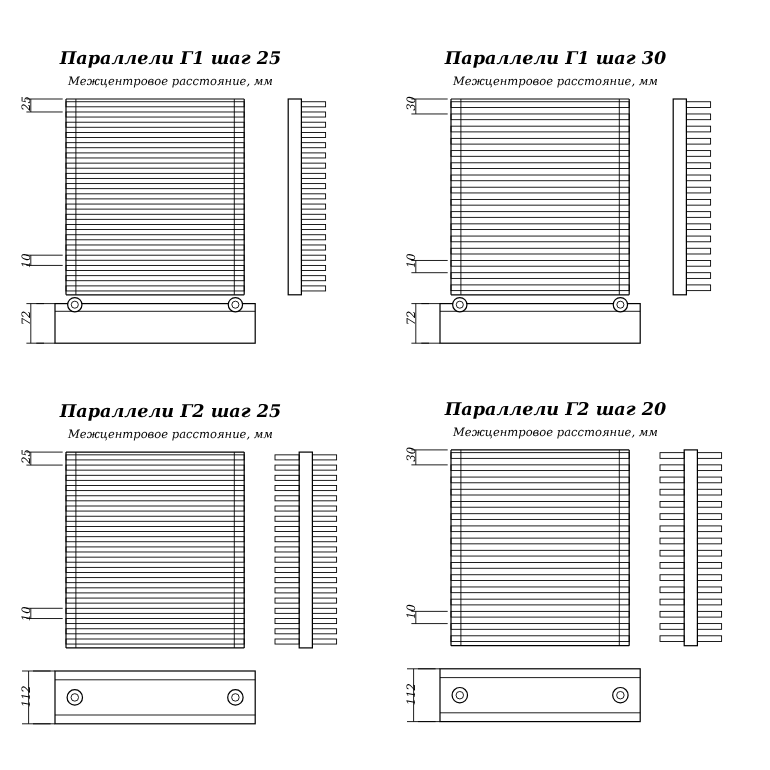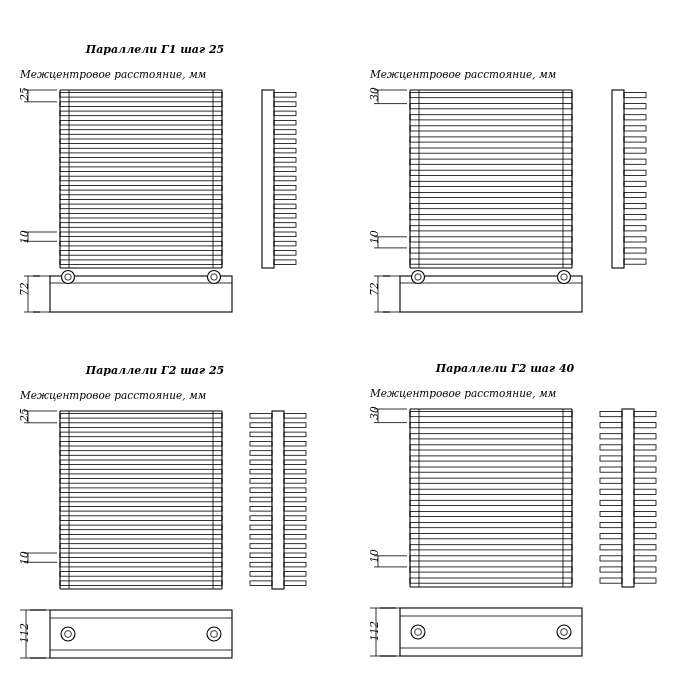--- a/index.html
+++ b/index.html
@@ -6,32 +6,33 @@
   body{width:700px;height:700px;font-family:"DejaVu Serif",serif;color:#000;overflow:hidden;}
   #sheet{position:relative;width:700px;height:700px;}
 
   .panel{position:absolute;}
 
   .title{
     position:absolute;
     font-family:"DejaVu Serif",serif;
     font-style:italic;
     font-weight:bold;
-    font-size:11px;
+    font-size:16px;
     white-space:nowrap;
     text-align:center;
     color:#000;
   }
   .subtitle{
     position:absolute;
     font-family:"DejaVu Serif",serif;
     font-style:italic;
     font-weight:normal;
     font-size:10.5px;
     white-space:nowrap;
+    text-align:center;
     color:#000;
   }
   .vlabel{
     position:absolute;
     font-family:"DejaVu Serif",serif;
     font-style:italic;
     font-size:10.5px;
     color:#000;
     white-space:nowrap;
     transform-origin:50% 50%;
@@ -134,20 +135,21 @@
         <circle cx="68" cy="277" r="3.2" class="ln thin"></circle>
         <circle cx="214" cy="277" r="6.5" class="fillw"></circle>
         <circle cx="214" cy="277" r="3.2" class="ln thin"></circle>
         <line x1="33" y1="276" x2="50" y2="276" class="ln thin"></line>
         <line x1="33" y1="312" x2="50" y2="312" class="ln thin"></line>
       </g>
     </svg>
   </div>
 
   <div class="panel" style="left:350px;top:0;width:350px;height:350px;">
+    <div class="title" style="left:30px;top:43px;width:250px;">Параллели Г1 шаг 30</div>
     <div class="subtitle" style="left:20px;top:68px;width:270px;">Межцентровое расстояние, мм</div>
 
     <div class="vlabel" style="left:13px;top:88px;width:22px;text-align:center;">30</div>
     <div class="vlabel" style="left:13px;top:231px;width:22px;text-align:center;">10</div>
     <div class="vlabel" style="left:13px;top:283px;width:22px;text-align:center;">72</div>
 
     <svg width="350" height="350" viewBox="0 0 350 350">
       <g>
         <line x1="60" y1="90" x2="60" y2="268" class="ln med"></line>
         <line x1="69" y1="90" x2="69" y2="268" class="ln thin"></line>
@@ -325,21 +327,21 @@
         <circle cx="68" cy="282" r="3.4" class="ln thin"></circle>
         <circle cx="214" cy="282" r="7" class="fillw"></circle>
         <circle cx="214" cy="282" r="3.4" class="ln thin"></circle>
         <line x1="30" y1="258" x2="50" y2="258" class="ln thin"></line>
         <line x1="30" y1="306" x2="50" y2="306" class="ln thin"></line>
       </g>
     </svg>
   </div>
 
   <div class="panel" style="left:350px;top:350px;width:350px;height:350px;">
-    <div class="title" style="left:30px;top:12px;width:250px;">Параллели Г2 шаг 40</div>
+    <div class="title" style="left:30px;top:12px;width:250px;">Параллели Г2 шаг 20</div>
     <div class="subtitle" style="left:20px;top:37px;width:270px;">Межцентровое расстояние, мм</div>
 
     <div class="vlabel" style="left:13px;top:57px;width:22px;text-align:center;">30</div>
     <div class="vlabel" style="left:13px;top:200px;width:22px;text-align:center;">10</div>
     <div class="vlabel" style="left:9px;top:275px;width:30px;text-align:center;">112</div>
 
     <svg width="350" height="350" viewBox="0 0 350 350">
       <g>
         <line x1="60" y1="59" x2="60" y2="237" class="ln med"></line>
         <line x1="69" y1="59" x2="69" y2="237" class="ln thin"></line>

